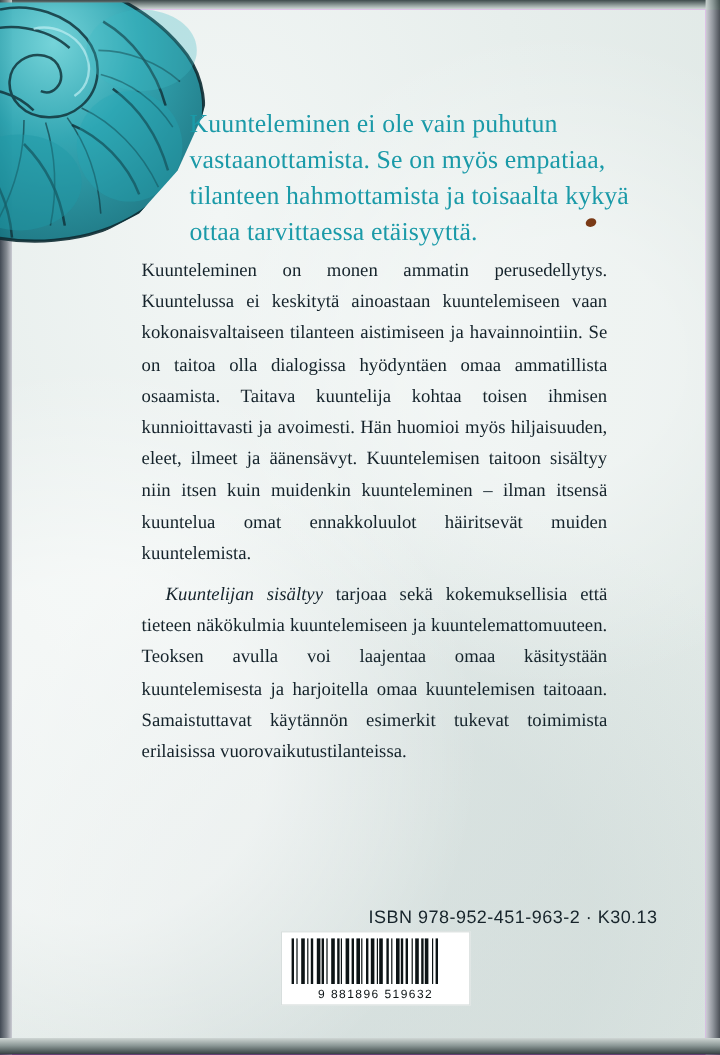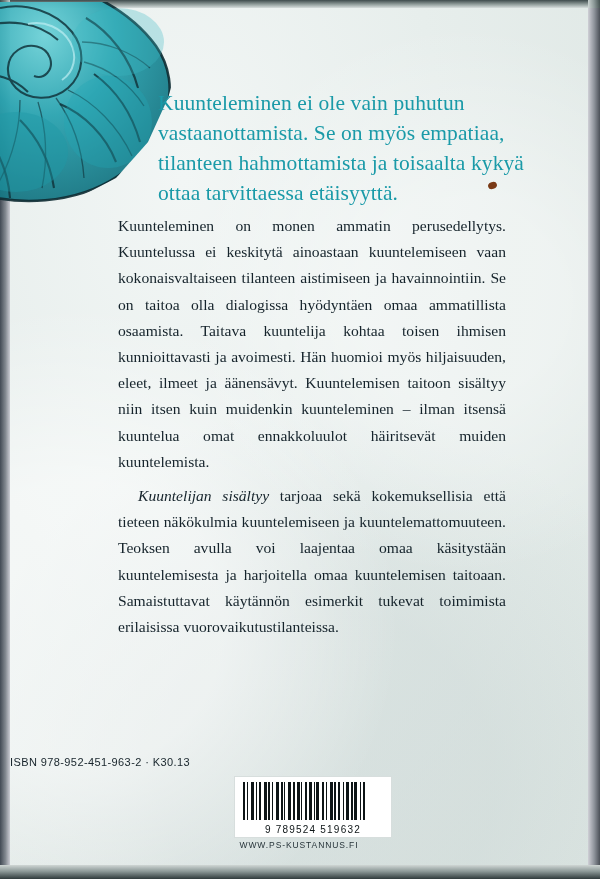--- a/index.html
+++ b/index.html
@@ -128,23 +128,23 @@
   .author-block b {
     font-style: italic;
     font-weight: bold;
   }
 
   .isbn-line {
     position: absolute;
     left: 0;
     top: 748px;
     width: 538px;
-    text-align: left;
+    text-align: right;
     font-family: "Liberation Sans", sans-serif;
-    font-size: 11px;
+    font-size: 15px;
     letter-spacing: .4px;
     color: #17242b;
   }
 
   .barcode-box {
     position: absolute;
     left: 224px;
     top: 768px;
     width: 156px;
     height: 60px;
@@ -329,19 +329,18 @@
         <i style="width:3px"></i>
           <i style="width:2px;background:transparent"></i>
         <i style="width:2px"></i>
           <i style="width:1px;background:transparent"></i>
         <i style="width:3px"></i>
           <i style="width:3px;background:transparent"></i>
         <i style="width:1px"></i>
           <i style="width:2px;background:transparent"></i>
         <i style="width:2px"></i>
       </div>
-      <div class="barcode-digits">9  789524  519632</div>
+      <div class="barcode-digits">9  881896  519632</div>
     </div>
 
-    <div class="publisher-url">WWW.PS-KUSTANNUS.FI</div>
 
   </div>
 </div>
 
 </body></html>

